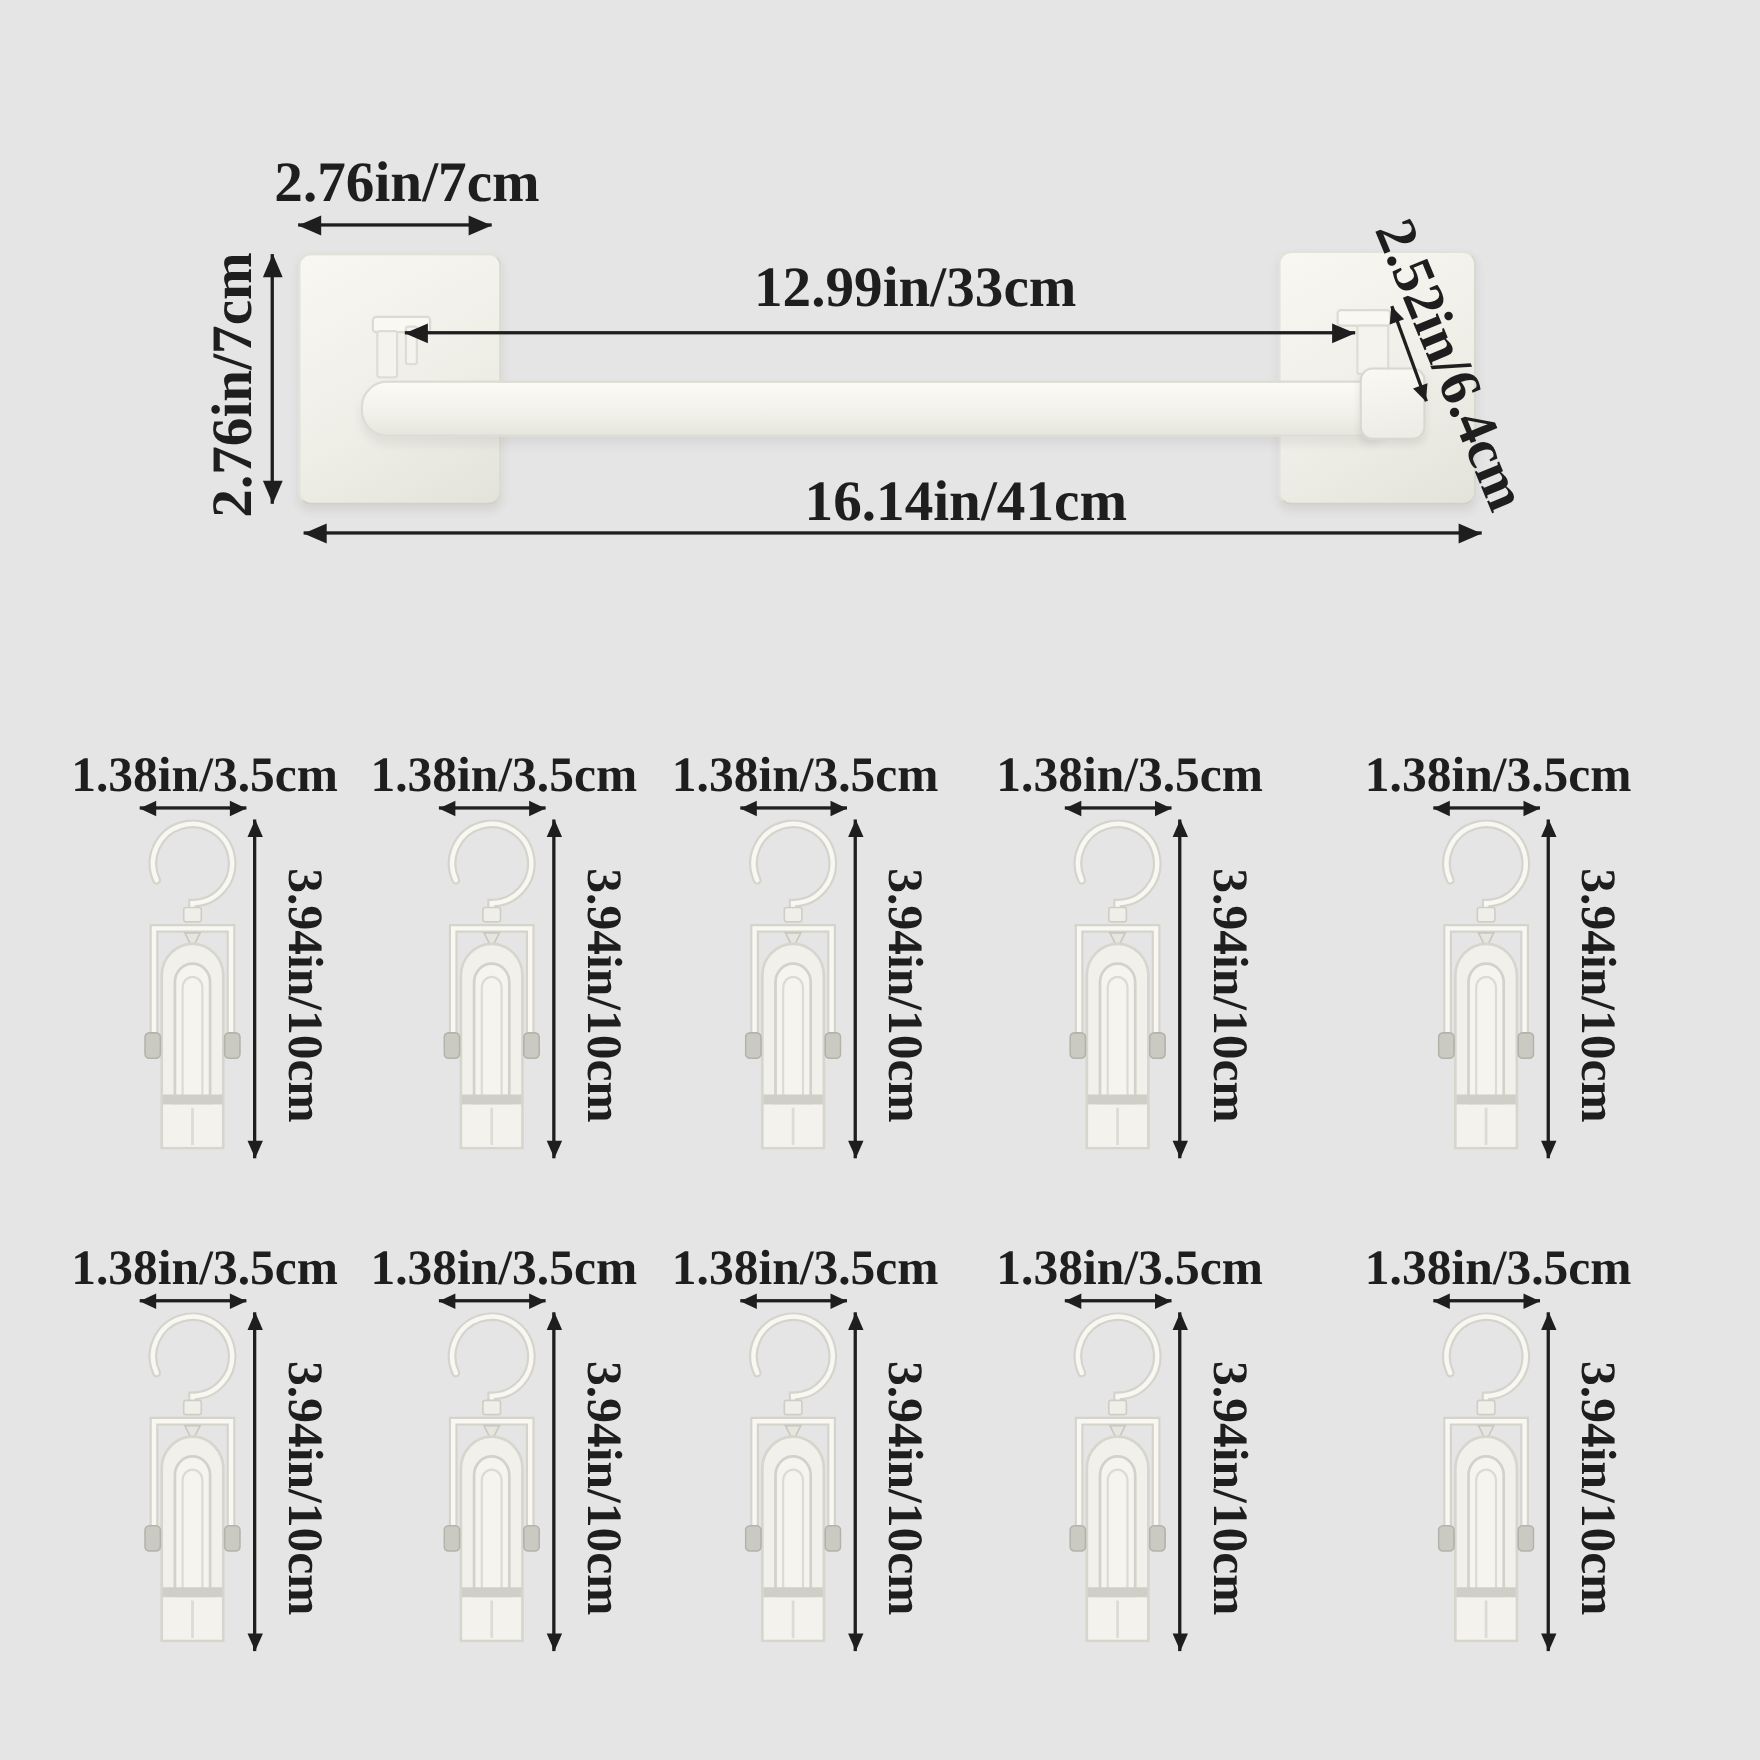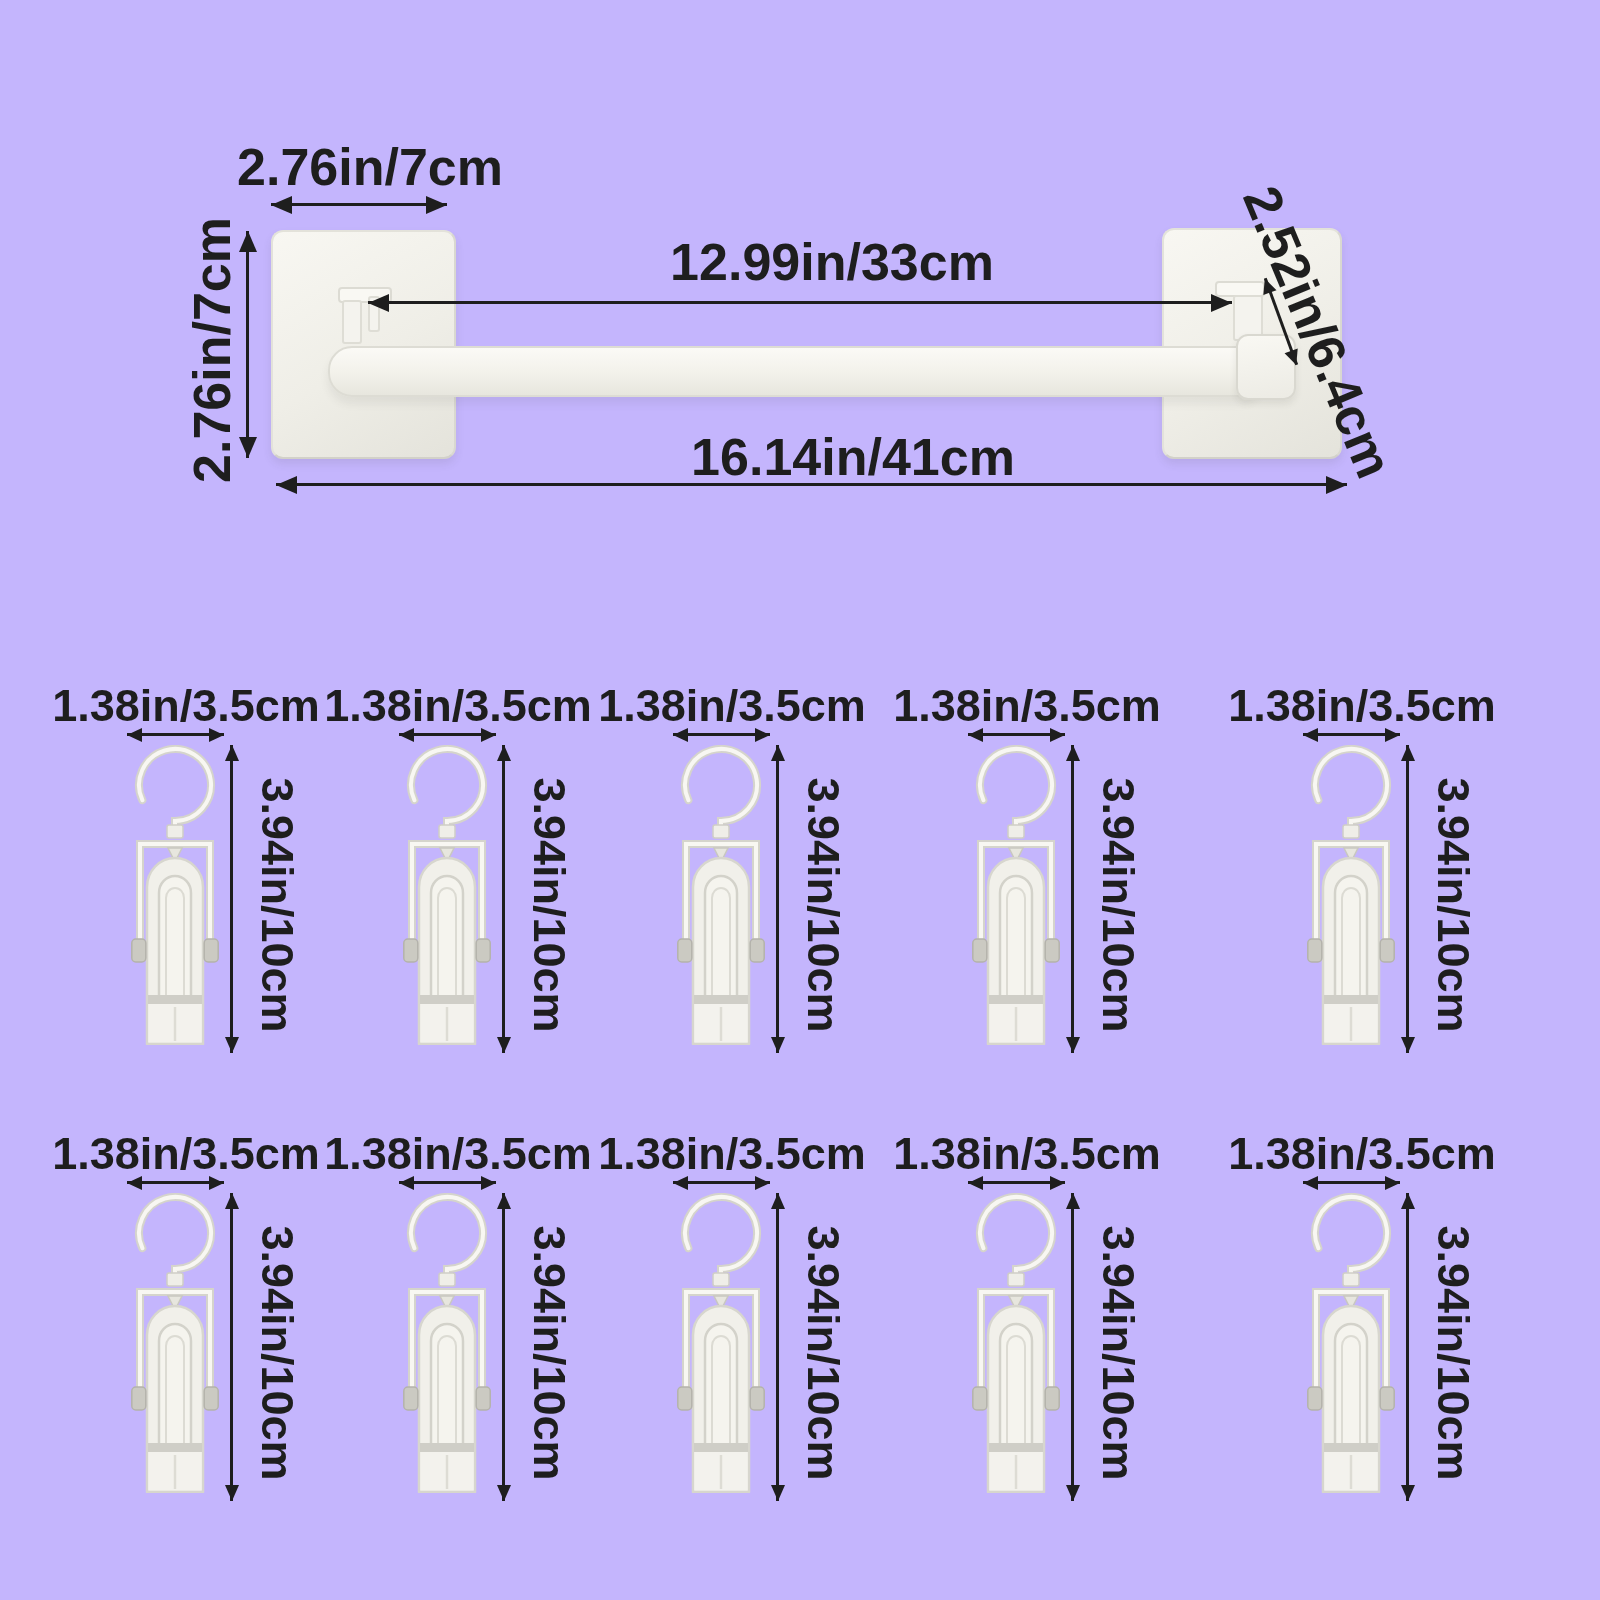--- a/index.html
+++ b/index.html
@@ -2,22 +2,22 @@
 <html><head>
 <meta charset="utf-8">
 <style>
   :root{
     --ink:#1e1e1e;
     --p-fill:#f2f1eb;
     --p-line:#d9d8d0;
   }
   html,body{margin:0;padding:0;background:#ffffff;}
   .stage{
-    position:relative;width:1600px;height:1600px;background:#c4b5fd;overflow:hidden;
-    font-family:Liberation Sans, sans-serif;color:var(--ink);
+    position:relative;width:1600px;height:1600px;background:#e5e5e5;overflow:hidden;
+    font-family:Liberation Serif, serif;color:var(--ink);
   }
   
   .dim{
     position:absolute;font-weight:700;color:var(--ink);white-space:nowrap;
     transform:translate(-50%,-50%);line-height:1;letter-spacing:0px;
   }
   .dim.big{font-size:52px;}
   .dim.cell-lab{font-size:45px;}
   .rot-ccw{transform:translate(-50%,-50%) rotate(-90deg);}
   .rot-cw{transform:translate(-50%,-50%) rotate(90deg);}
@@ -113,21 +113,21 @@
 
     <div class="h-arrow" style="left:271px;top:203px;width:176px;"></div>
     <div class="v-arrow" style="left:246px;top:231px;height:227px;"></div>
     <div class="h-arrow" style="left:368px;top:301px;width:864px;"></div>
     <div class="h-arrow" style="left:276px;top:483px;width:1071px;"></div>
     <div class="h-arrow sm diag" style="left:1235px;top:320px;width:92px;"></div>
 
     <div class="dim big" style="left:370px;top:167px;">2.76in/7cm</div>
     <div class="dim big rot-ccw" style="left:212px;top:350px;">2.76in/7cm</div>
     <div class="dim big" style="left:832px;top:262px;">12.99in/33cm</div>
-    <div class="dim big" style="left:853px;top:457px;">16.14in/41cm</div>
+    <div class="dim big" style="left:878px;top:457px;">16.14in/41cm</div>
     <div class="dim big rot-diag" style="left:1318px;top:332px;">2.52in/6.4cm</div>
   </div>
 
   <div class="clip-cell" style="left:64px;top:683px;">
     <div class="dim cell-lab" style="left:122px;top:22px;">1.38in/3.5cm</div>
     <div class="h-arrow sm" style="left:63px;top:50px;width:97px;"></div>
     <svg class="clip-svg" viewBox="0 0 88 300">
         <use href="#clip-shape"></use>
       </svg>
     <div class="v-arrow sm" style="left:166px;top:62px;height:308px;"></div>

